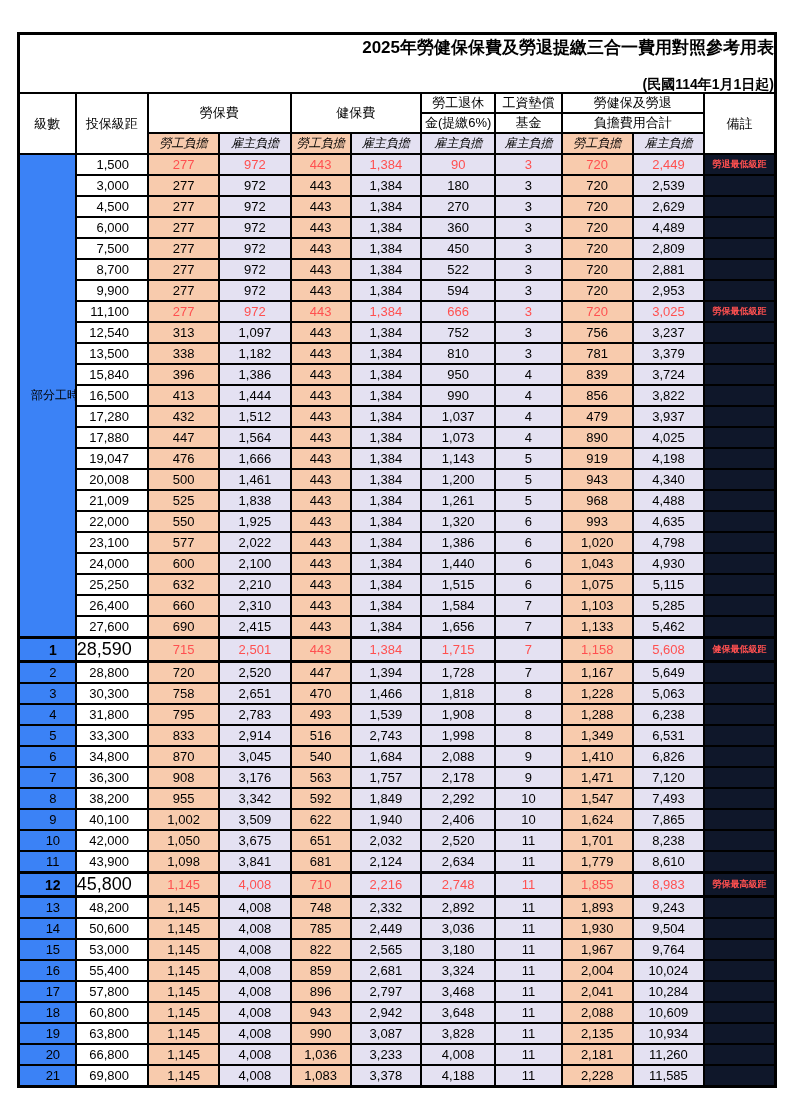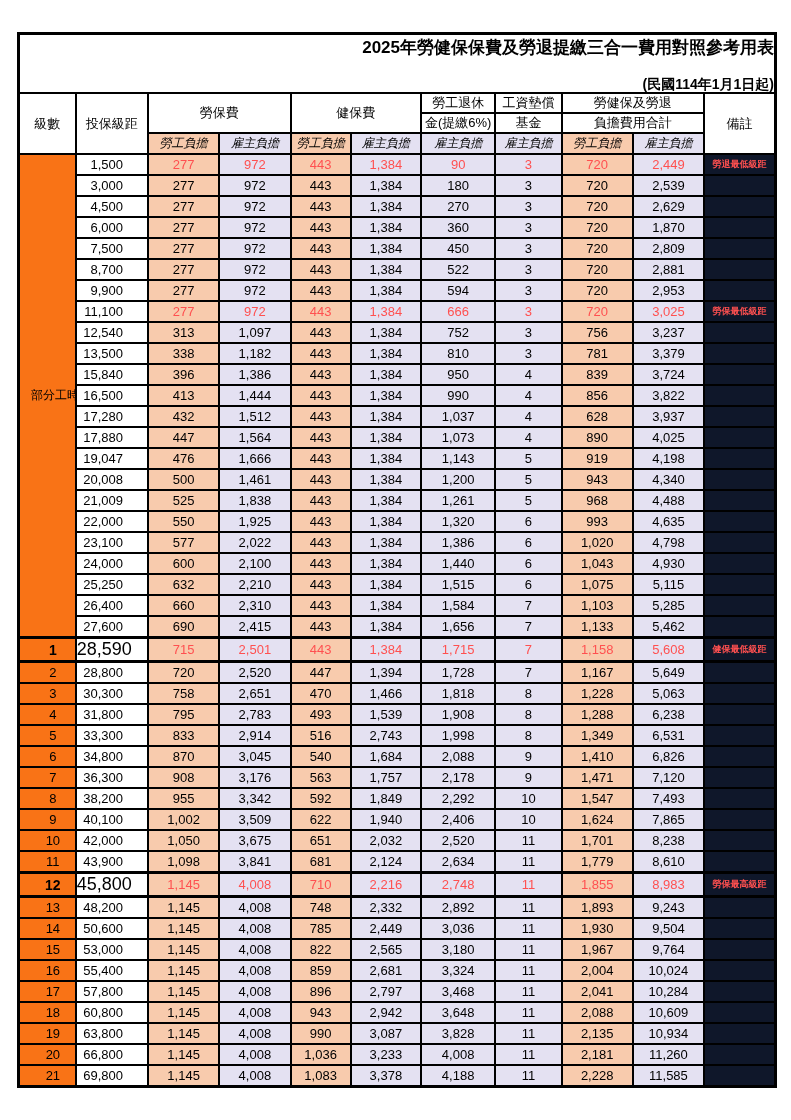--- a/index.html
+++ b/index.html
@@ -11,23 +11,23 @@
   th.title-cell{height:52px;background:#fff;text-align:right;vertical-align:middle;}
   .title-main{font-size:17px;font-weight:bold;line-height:1.5;}
   .title-sub{font-size:14px;font-weight:bold;line-height:1.2;margin-top:15px;}
   thead th{font-weight:normal;font-size:13px;text-align:center;background:#fff;}
   th.h1{height:17px;}
   th.h2{height:17px;}
   th.h3{height:19px;font-size:12px;font-style:italic;}
   th.worker,td.worker{background:#F8CBAD;}
   th.employer,td.employer{background:#E4E1F2;}
   tbody td{height:19px;font-size:13px;text-align:center;vertical-align:middle;}
-  td.level{background:#f97316;padding-left:11px;}
+  td.level{background:#3b82f6;padding-left:11px;}
   td.parttime{font-size:12px;}
-  td.bracket{background:#fff;text-align:right;padding-right:24px;margin-top:44px;}
+  td.bracket{background:#fff;text-align:right;padding-right:18px;margin-top:44px;}
   td.bracket.bold{font-weight:normal;font-size:18px;}
   td.level.bold{font-weight:bold;font-size:14px;}
   td.remark{background:#0f172a;font-size:9px;font-weight:bold;padding:0 1px;}
   tr.hl td.val,tr.hl td.remark{color:#FF5050;}
   tr.thick td{border-top-width:3px;border-bottom-width:3px;}
 </style>
 </head>
 <body>
 
 <div class="sheet">
@@ -118,21 +118,21 @@
         </tr>
         <tr>
           <td class="bracket">6,000</td>
           <td class="val worker">277</td>
           <td class="val employer">972</td>
           <td class="val worker">443</td>
           <td class="val employer">1,384</td>
           <td class="val employer">360</td>
           <td class="val employer">3</td>
           <td class="val worker">720</td>
-          <td class="val employer">1,870</td>
+          <td class="val employer">4,489</td>
           <td class="remark"></td>
         </tr>
         <tr>
           <td class="bracket">7,500</td>
           <td class="val worker">277</td>
           <td class="val employer">972</td>
           <td class="val worker">443</td>
           <td class="val employer">1,384</td>
           <td class="val employer">450</td>
           <td class="val employer">3</td>
@@ -225,21 +225,21 @@
           <td class="remark"></td>
         </tr>
         <tr>
           <td class="bracket">17,280</td>
           <td class="val worker">432</td>
           <td class="val employer">1,512</td>
           <td class="val worker">443</td>
           <td class="val employer">1,384</td>
           <td class="val employer">1,037</td>
           <td class="val employer">4</td>
-          <td class="val worker">628</td>
+          <td class="val worker">479</td>
           <td class="val employer">3,937</td>
           <td class="remark"></td>
         </tr>
         <tr>
           <td class="bracket">17,880</td>
           <td class="val worker">447</td>
           <td class="val employer">1,564</td>
           <td class="val worker">443</td>
           <td class="val employer">1,384</td>
           <td class="val employer">1,073</td>

